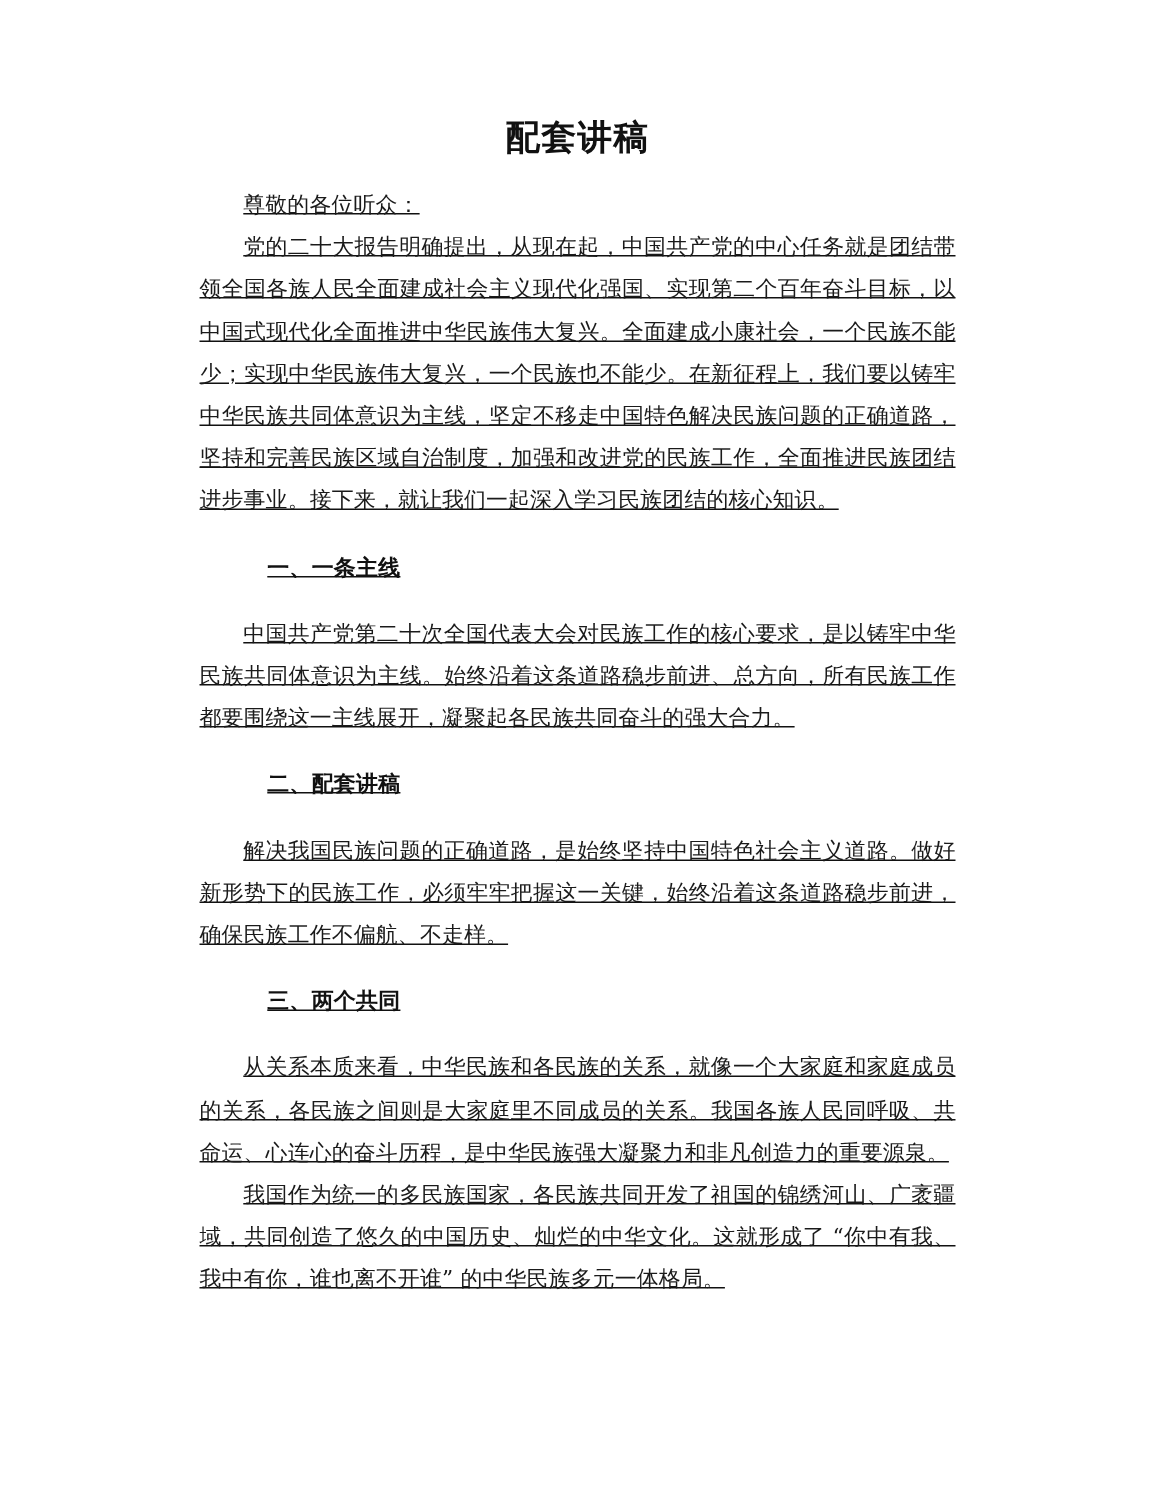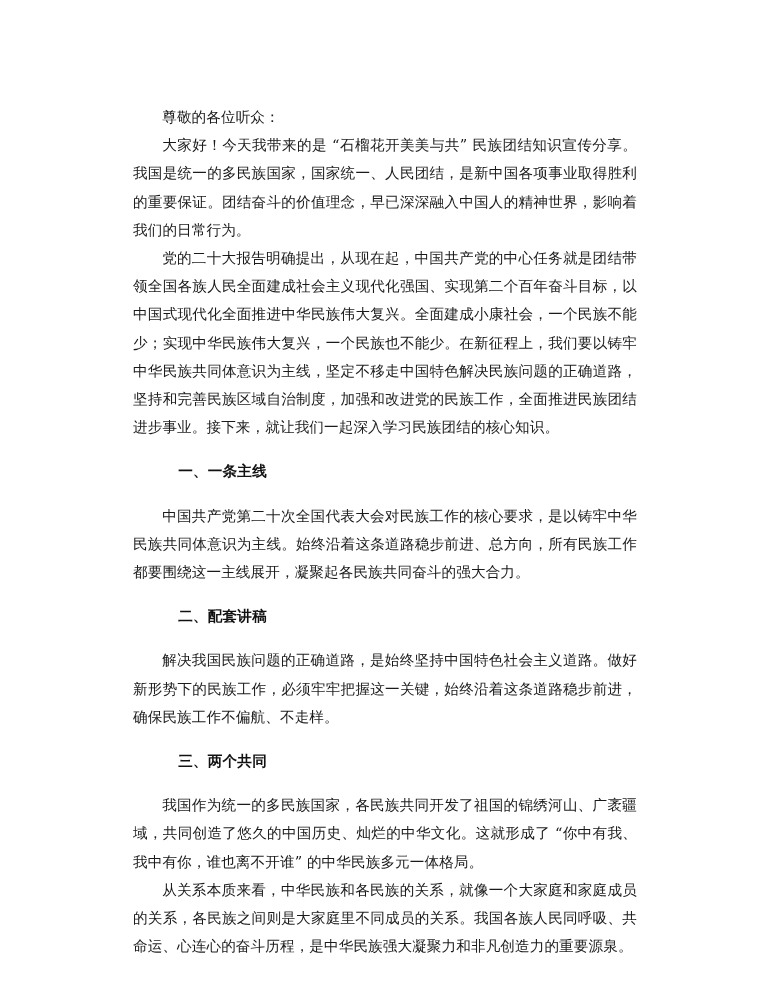--- a/index.html
+++ b/index.html
@@ -28,23 +28,24 @@
     width: 770px;
     text-align: center;
     font-size: 23px;
     font-weight: bold;
     letter-spacing: 1px;
     color: #111111;
     font-family: "DejaVu Serif", "Liberation Serif", serif;
   }
   .body-area {
     position: absolute;
-    top: 103px;
+    top: 123px;
     left: 133px;
     width: 504px;
+    text-decoration: underline;
   }
   p.para {
     margin: 0;
     font-size: 14.6px;
     line-height: 28.2px;
     text-align: justify;
     text-justify: inter-character;
     text-indent: 2em;
     color: #1a1a1a;
     letter-spacing: 0.1px;
@@ -58,27 +59,27 @@
     text-indent: 2em;
     color: #111111;
     letter-spacing: 0.2px;
   }
 </style>
 </head>
 <body>
 
 <div class="page">
 
+  <div class="doc-title">配套讲稿</div>
 
   <div class="body-area">
     <p class="para">尊敬的各位听众：</p>
-    <p class="para">大家好！今天我带来的是 “石榴花开美美与共” 民族团结知识宣传分享。我国是统一的多民族国家，国家统一、人民团结，是新中国各项事业取得胜利的重要保证。团结奋斗的价值理念，早已深深融入中国人的精神世界，影响着我们的日常行为。</p>
     <p class="para">党的二十大报告明确提出，从现在起，中国共产党的中心任务就是团结带领全国各族人民全面建成社会主义现代化强国、实现第二个百年奋斗目标，以中国式现代化全面推进中华民族伟大复兴。全面建成小康社会，一个民族不能少；实现中华民族伟大复兴，一个民族也不能少。在新征程上，我们要以铸牢中华民族共同体意识为主线，坚定不移走中国特色解决民族问题的正确道路，坚持和完善民族区域自治制度，加强和改进党的民族工作，全面推进民族团结进步事业。接下来，就让我们一起深入学习民族团结的核心知识。</p>
     <p class="heading">一、一条主线</p>
     <p class="para">中国共产党第二十次全国代表大会对民族工作的核心要求，是以铸牢中华民族共同体意识为主线。始终沿着这条道路稳步前进、总方向，所有民族工作都要围绕这一主线展开，凝聚起各民族共同奋斗的强大合力。</p>
     <p class="heading">二、配套讲稿</p>
     <p class="para">解决我国民族问题的正确道路，是始终坚持中国特色社会主义道路。做好新形势下的民族工作，必须牢牢把握这一关键，始终沿着这条道路稳步前进，确保民族工作不偏航、不走样。</p>
     <p class="heading">三、两个共同</p>
+    <p class="para">从关系本质来看，中华民族和各民族的关系，就像一个大家庭和家庭成员的关系，各民族之间则是大家庭里不同成员的关系。我国各族人民同呼吸、共命运、心连心的奋斗历程，是中华民族强大凝聚力和非凡创造力的重要源泉。</p>
     <p class="para">我国作为统一的多民族国家，各民族共同开发了祖国的锦绣河山、广袤疆域，共同创造了悠久的中国历史、灿烂的中华文化。这就形成了 “你中有我、我中有你，谁也离不开谁” 的中华民族多元一体格局。</p>
-    <p class="para">从关系本质来看，中华民族和各民族的关系，就像一个大家庭和家庭成员的关系，各民族之间则是大家庭里不同成员的关系。我国各族人民同呼吸、共命运、心连心的奋斗历程，是中华民族强大凝聚力和非凡创造力的重要源泉。</p>
   </div>
 
 </div>
 
 </body></html>

